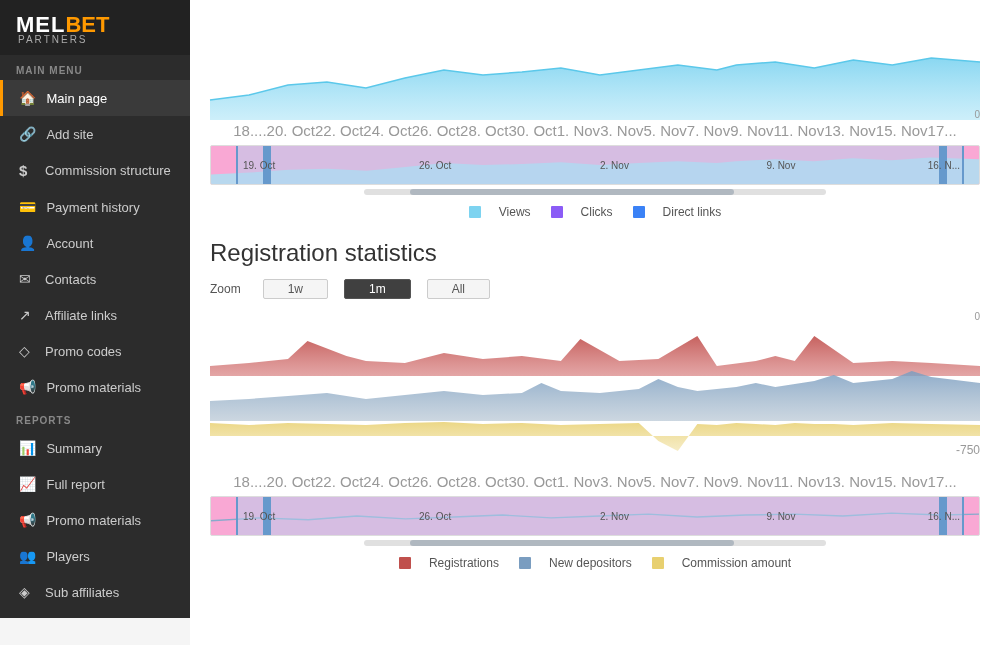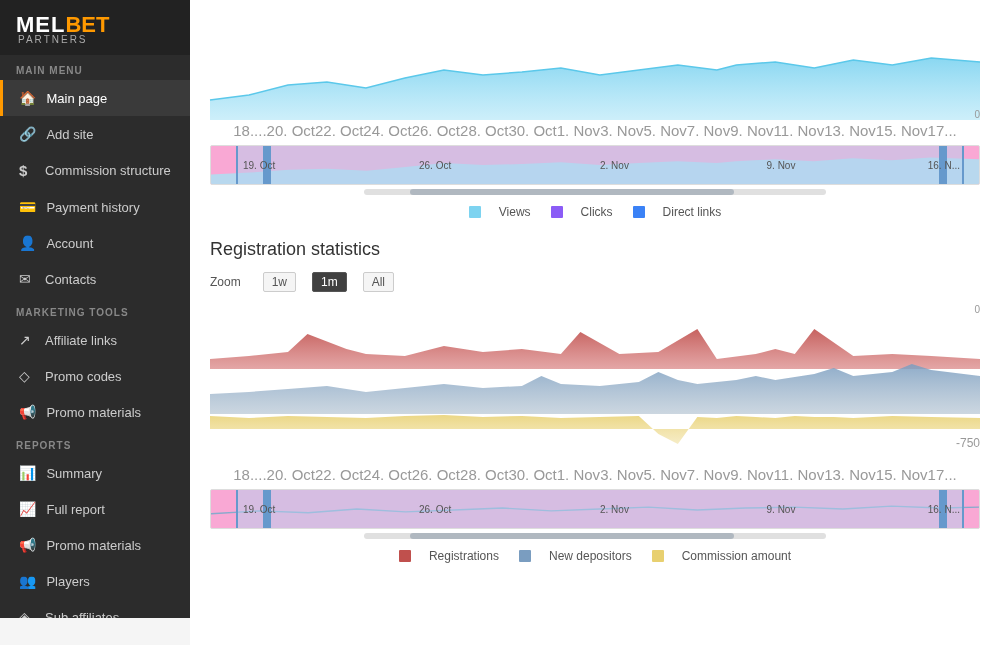--- a/index.html
+++ b/index.html
@@ -144,39 +144,39 @@
     }
     .legend-dot {
       width: 12px;
       height: 12px;
       display: inline-block;
       border-radius: 1px;
     }
 
     
     .section-title {
-      font-size: 18px;
+      font-size: 24px;
       font-weight: normal;
       color: #333;
       margin-bottom: 12px;
     }
 
     .zoom-controls {
       display: flex;
       align-items: center;
       gap: 16px;
       margin-bottom: 12px;
     }
     .zoom-label {
       font-size: 12px;
       color: #555;
       margin-right: 6px;
     }
     .zoom-btn {
-      padding: 2px 8px;
+      padding: 2px 24px;
       border: 1px solid #ccc;
       background: #f5f5f5;
       cursor: pointer;
       font-size: 12px;
       color: #555;
       border-radius: 2px;
     }
     .zoom-btn.active {
       background: #404040;
       color: #fff;
@@ -222,21 +222,20 @@
   </div>
   <div class="sidebar-item">
     <span class="sidebar-icon">👤</span>
     <span>Account</span>
   </div>
   <div class="sidebar-item">
     <span class="sidebar-icon">✉</span>
     <span>Contacts</span>
   </div>
 
-  <div class="sidebar-section-label">MARKETING TOOLS</div>
 
   <div class="sidebar-item">
     <span class="sidebar-icon">↗</span>
     <span>Affiliate links</span>
   </div>
   <div class="sidebar-item">
     <span class="sidebar-icon">◇</span>
     <span>Promo codes</span>
   </div>
   <div class="sidebar-item">

